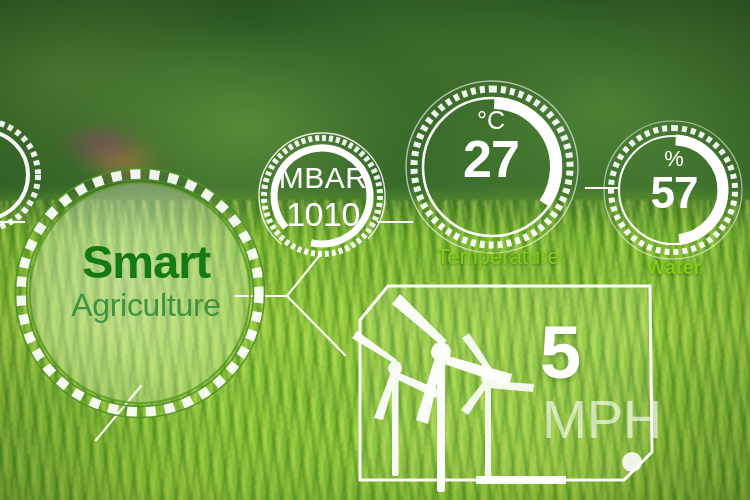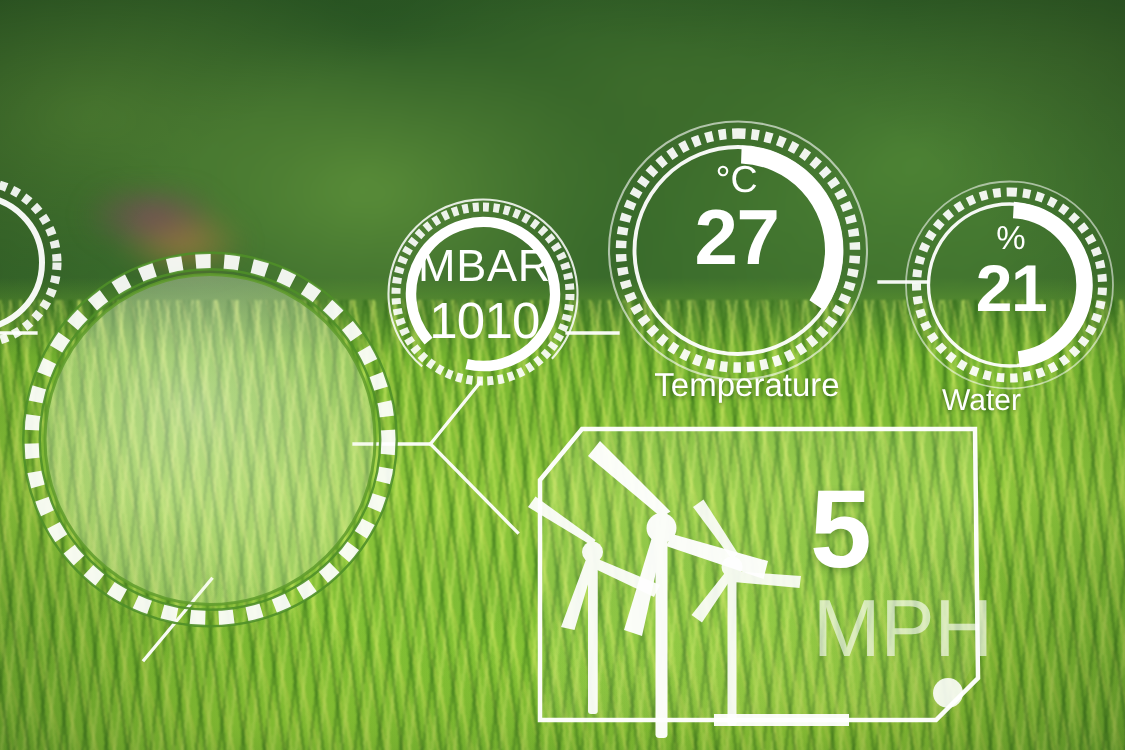--- a/index.html
+++ b/index.html
@@ -61,39 +61,39 @@
   .bg-vig{
     position:absolute;inset:0;
     background:radial-gradient(ellipse 78% 78% at 50% 46%, rgba(0,0,0,0) 52%, rgba(12,30,10,.30) 100%);
   }
 
   
   .hud{position:absolute;inset:0;}
   .hud svg{position:absolute;inset:0;width:750px;height:500px;overflow:visible;}
 
   
-  .lbl{position:absolute;color:#ffffff;text-shadow:0 1px 3px rgba(0,40,0,.45);white-space:nowrap;}
+  .lbl{position:absolute;color:#84cc16;text-shadow:0 1px 3px rgba(0,40,0,.45);white-space:nowrap;}
 
   .smart-txt{position:absolute;left:46px;top:238px;width:200px;text-align:center;line-height:1;}
   .smart-1{font-size:47px;font-weight:bold;color:#157a16;letter-spacing:-1px;display:block;}
   .smart-2{font-size:32px;font-weight:normal;color:#3d9340;letter-spacing:-.3px;display:block;margin-top:4px;}
 
   .mbar-txt{position:absolute;left:268px;top:163px;width:110px;text-align:center;color:#fff;line-height:1;}
   .mbar-u{font-size:30px;font-weight:normal;display:block;letter-spacing:.5px;}
   .mbar-v{font-size:34px;font-weight:normal;display:block;margin-top:4px;letter-spacing:-.5px;}
 
   .temp-txt{position:absolute;left:436px;top:108px;width:110px;text-align:center;color:#fff;line-height:1;}
   .temp-u{font-size:25px;font-weight:normal;display:block;}
   .temp-v{font-size:52px;font-weight:bold;display:block;margin-top:0;letter-spacing:-1px;}
   .temp-cap{left:432px;top:244px;font-size:22px;width:132px;text-align:center;}
 
   .wat-txt{position:absolute;left:630px;top:148px;width:88px;text-align:center;color:#fff;line-height:1;}
   .wat-u{font-size:22px;font-weight:normal;display:block;}
   .wat-v{font-size:44px;font-weight:bold;display:block;margin-top:1px;letter-spacing:-1px;}
-  .wat-cap{left:628px;top:256px;font-size:20px;width:92px;}
+  .wat-cap{left:628px;top:256px;font-size:20px;width:92px;text-align:center;font-weight:bold;}
 
   .wind-v{position:absolute;left:540px;top:316px;font-size:74px;font-weight:bold;color:#fff;line-height:1;letter-spacing:-2px;text-shadow:0 2px 6px rgba(0,50,0,.3);}
   .wind-u{position:absolute;left:542px;top:392px;font-size:54px;font-weight:normal;color:rgba(255,255,255,.62);line-height:1;letter-spacing:0px;}
 </style>
 </head>
 <body>
 
 <div id="stage">
 
   <div class="bg">
@@ -201,34 +201,38 @@
             <path d="M488 373 L462 338 L469 333 L492 369 Z"></path>
             <path d="M491 381 L534 384 L533 392 L489 388 Z"></path>
             <path d="M484 381 L461 410 L468 415 L488 385 Z"></path>
           </g>
         </g>
 
       </g>
     </svg>
   </div>
 
+  <div class="smart-txt">
+    <span class="smart-1">Smart</span>
+    <span class="smart-2">Agriculture</span>
+  </div>
 
   <div class="mbar-txt">
     <span class="mbar-u">MBAR</span>
     <span class="mbar-v">1010</span>
   </div>
 
   <div class="temp-txt">
     <span class="temp-u">°C</span>
     <span class="temp-v">27</span>
   </div>
   <div class="lbl temp-cap">Temperature</div>
 
   <div class="wat-txt">
     <span class="wat-u">%</span>
-    <span class="wat-v">21</span>
+    <span class="wat-v">57</span>
   </div>
   <div class="lbl wat-cap">Water</div>
 
   <div class="wind-v">5</div>
   <div class="wind-u">MPH</div>
 
 </div>
 
 </body></html>

